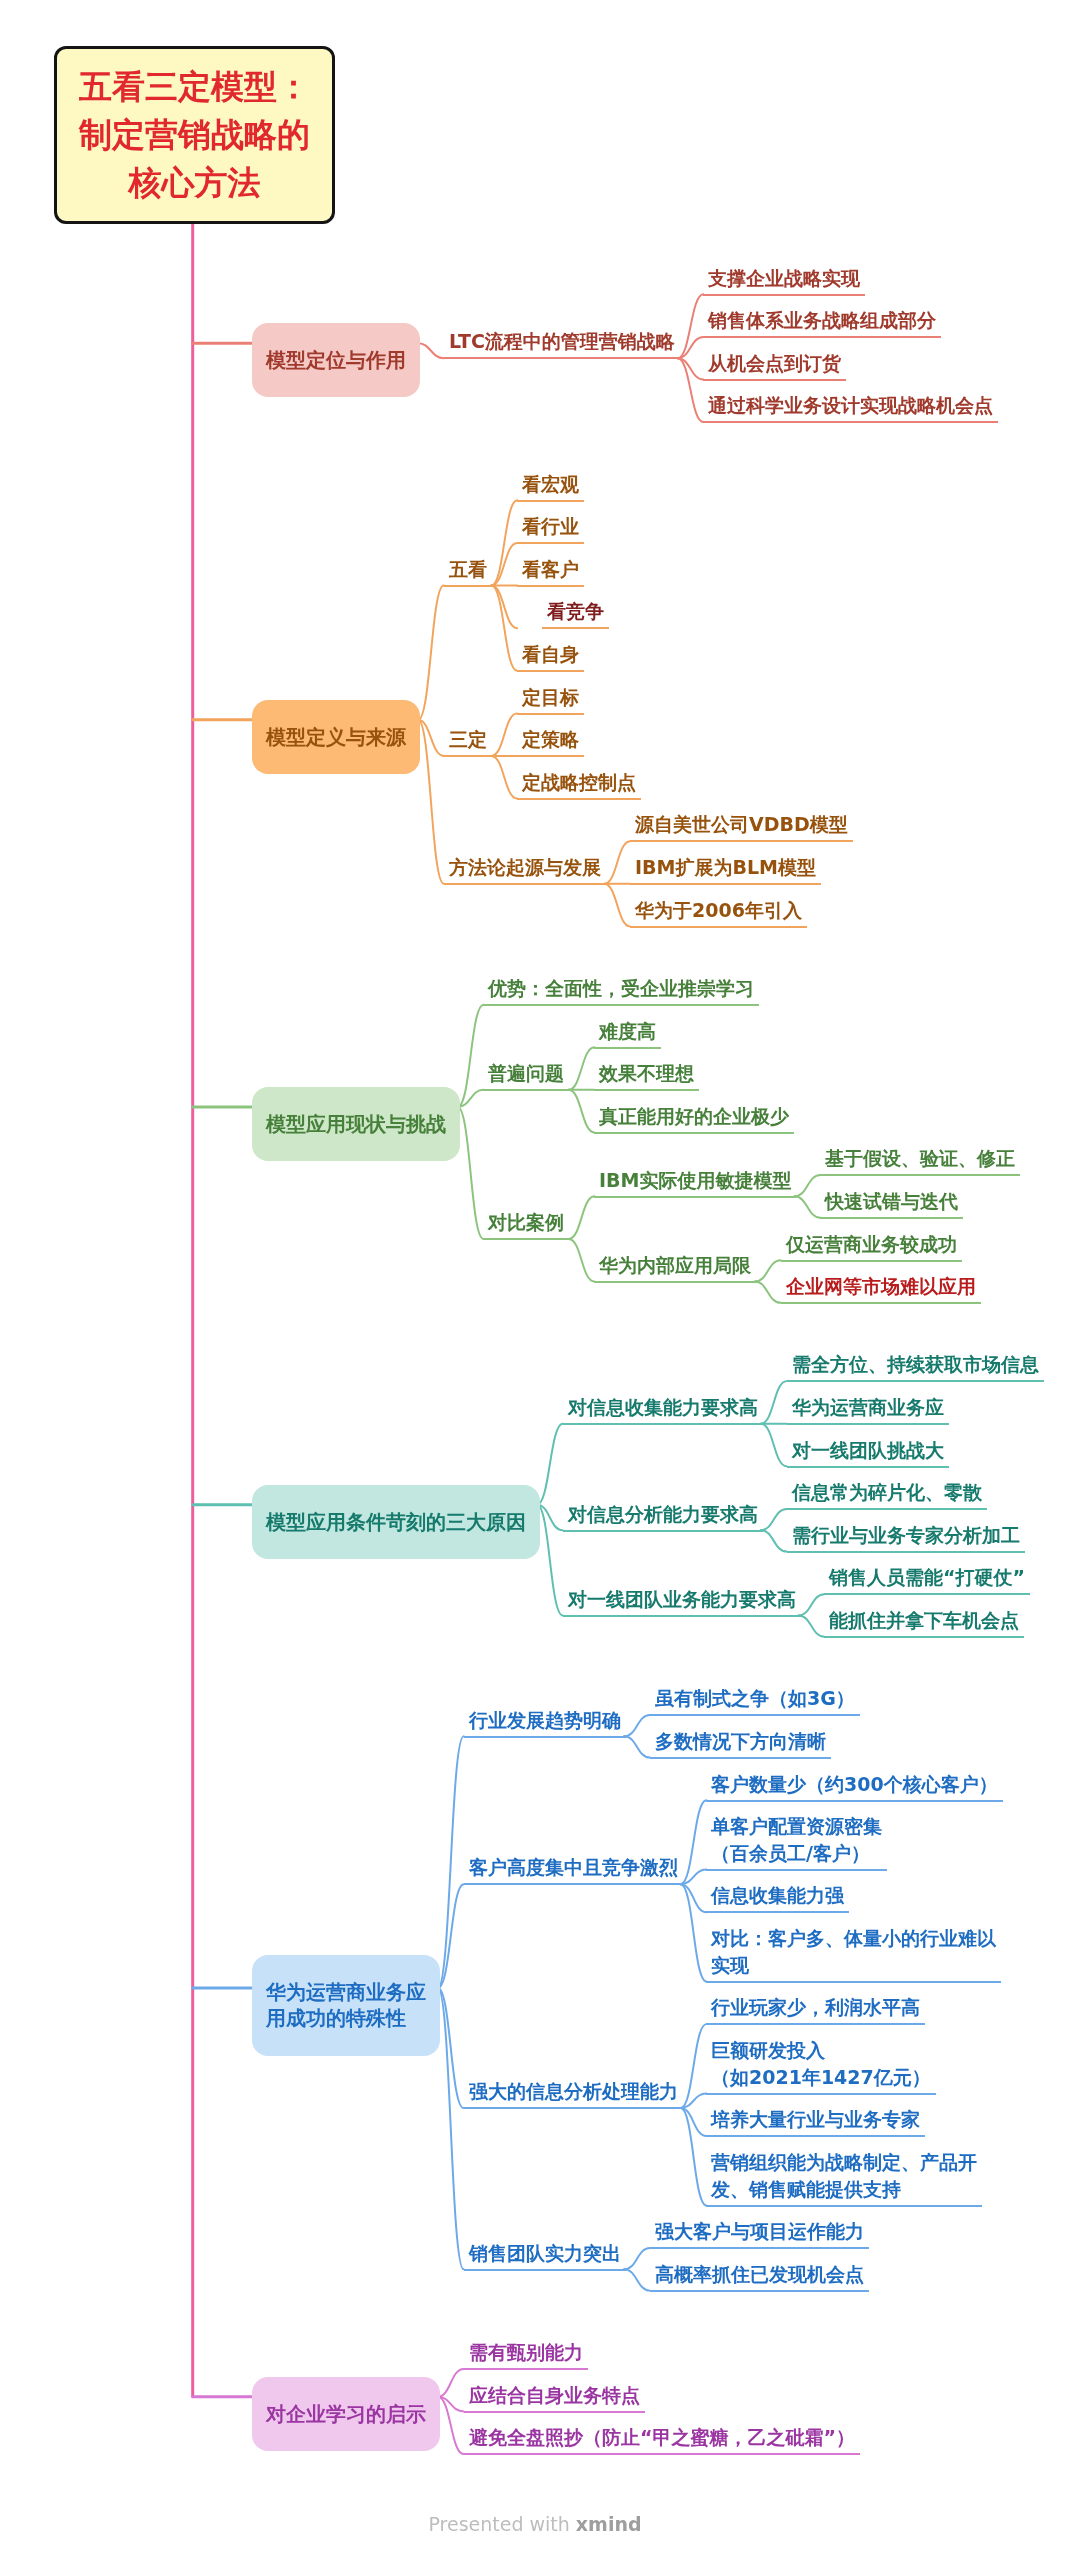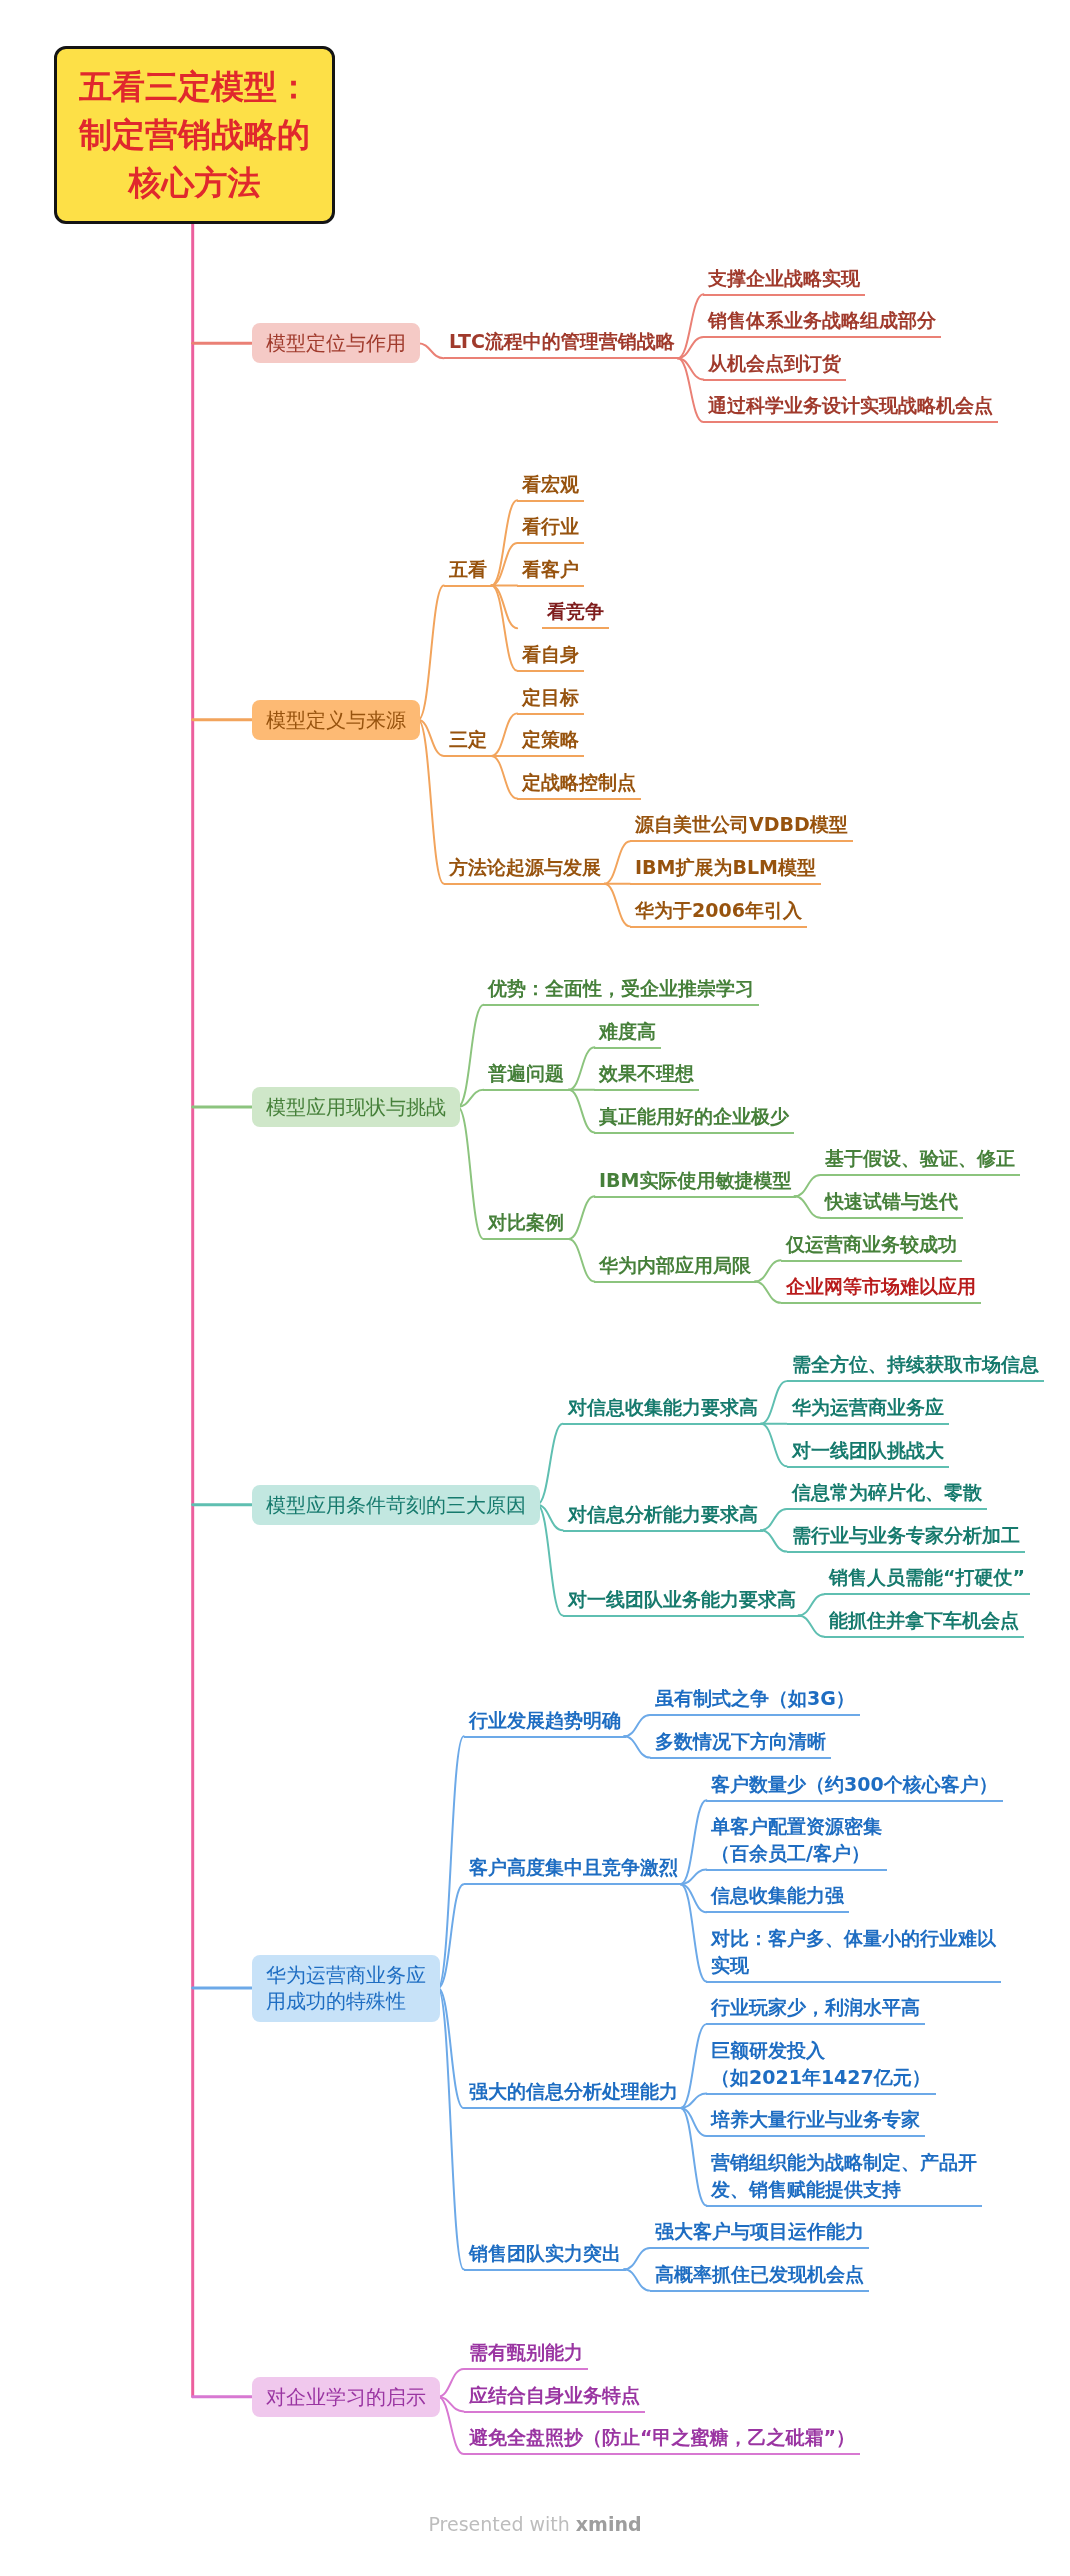--- a/index.html
+++ b/index.html
@@ -4,27 +4,27 @@
 <style>
   html,body{margin:0;padding:0;background:#ffffff;}
   #mindmap-canvas{
     position:relative;width:1070px;height:2576px;background:#ffffff;overflow:hidden;
     font-family:"DejaVu Sans","Liberation Sans",sans-serif;
     -webkit-font-smoothing:antialiased;
   }
   #edge-layer{position:absolute;left:0;top:0;width:1070px;height:2576px;}
   .root-topic{
     position:absolute;left:54px;top:46px;
-    background:#fde047;border:3px solid #141414;border-radius:12px;
+    background:#fef9c3;border:3px solid #141414;border-radius:12px;
     padding:14px 22px;font-size:33px;font-weight:700;line-height:1.45;
     text-align:center;white-space:pre-line;color:#e0282d;
   }
   .main-topic{
-    position:absolute;padding:7px 14px;border-radius:8px;
-    font-size:20px;font-weight:400;line-height:1.32;white-space:pre-line;
+    position:absolute;padding:24px 14px;border-radius:16px;
+    font-size:20px;font-weight:700;line-height:1.32;white-space:pre-line;
   }
   .sub-topic{
     position:absolute;padding:1px 5px 2px;border-bottom:2px solid;
     font-size:19px;font-weight:600;line-height:1.42;white-space:pre-line;
   }
   .footer{
     position:absolute;left:0;right:0;top:2513px;text-align:center;
     font-size:19px;color:#bdbdbd;font-weight:400;
   }
   .footer .brand{font-weight:700;color:#9e9e9e;}

